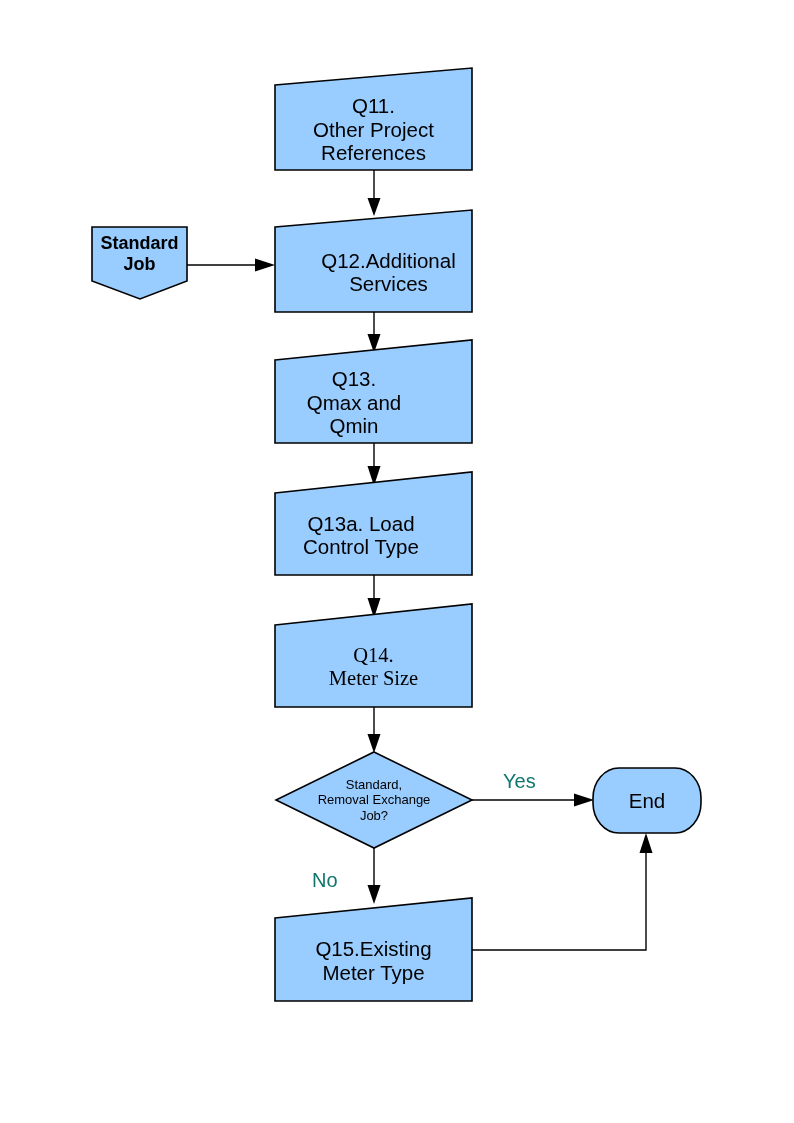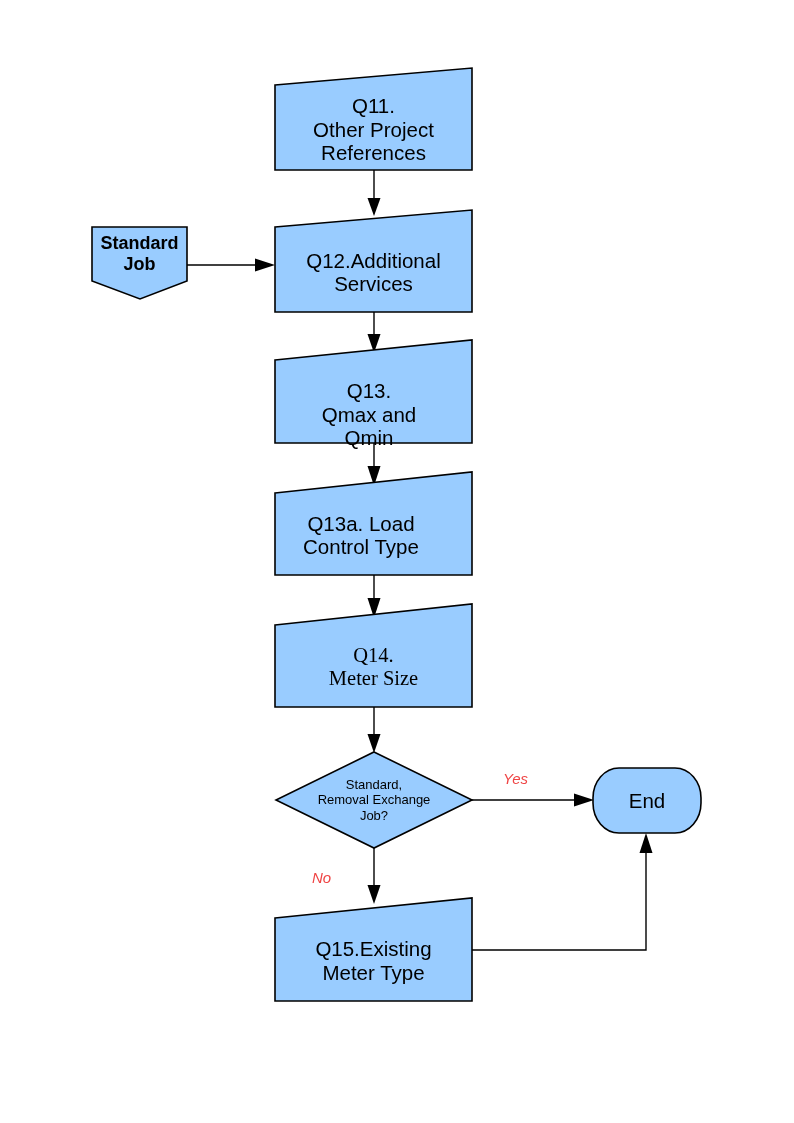--- a/index.html
+++ b/index.html
@@ -53,26 +53,25 @@
     font-family: "Liberation Sans", sans-serif;
     line-height: 1.14;
     white-space: pre-line;
     pointer-events: none;
   }
   .lbl-big   { font-size: 20.5px; }
   .lbl-med   { font-size: 18px; font-weight: bold; }
   .lbl-small { font-size: 13px; line-height: 1.18; }
   .edge-label {
     position: absolute;
-    color: #ef4444;
+    color: #0f766e;
     font-family: "Liberation Sans", sans-serif;
-    font-size: 15px;
+    font-size: 20px;
     white-space: nowrap;
     pointer-events: none;
-    font-style: italic;
   }
 </style>
 </head>
 <body>
 
 <div id="flow-root">
 
   <svg id="flow-svg" viewBox="0 0 794 1123" xmlns="http://www.w3.org/2000/svg">
 
     <g>
@@ -139,24 +138,24 @@
     <polygon class="node-shape" points="275,918 472,898 472,1001 275,1001"></polygon>
   </svg>
 
   <div class="node-label lbl-big" style="left:275px; top:89px; width:197px; height:81px; display:flex; align-items:center; justify-content:center;">Q11.
 Other Project
 References</div>
 
   <div class="node-label lbl-med" style="left:92px; top:228px; width:95px; height:52px; display:flex; align-items:center; justify-content:center;">Standard
 Job</div>
 
-  <div class="node-label lbl-big" style="left:275px; top:232px; width:197px; height:80px; display:flex; align-items:center; justify-content:center;">Q12.Additional
+  <div class="node-label lbl-big" style="left:290px; top:232px; width:197px; height:80px; display:flex; align-items:center; justify-content:center;">Q12.Additional
 Services</div>
 
-  <div class="node-label lbl-big" style="left:290px; top:362px; width:158px; height:81px; display:flex; align-items:center; justify-content:center;margin-top:12px;">Q13.
+  <div class="node-label lbl-big" style="left:275px; top:362px; width:158px; height:81px; display:flex; align-items:center; justify-content:center;">Q13.
 Qmax and
 Qmin</div>
 
   <div class="node-label lbl-big" style="left:275px; top:495px; width:172px; height:80px; display:flex; align-items:center; justify-content:center;">Q13a. Load
 Control Type</div>
 
   <div class="node-label lbl-big" style="left:275px; top:627px; width:197px; height:80px; display:flex; align-items:center; justify-content:center;font-family:Liberation Serif, serif;">Q14.
 Meter Size</div>
 
   <div class="node-label lbl-big" style="left:593px; top:768px; width:108px; height:65px; display:flex; align-items:center; justify-content:center;">End</div>

